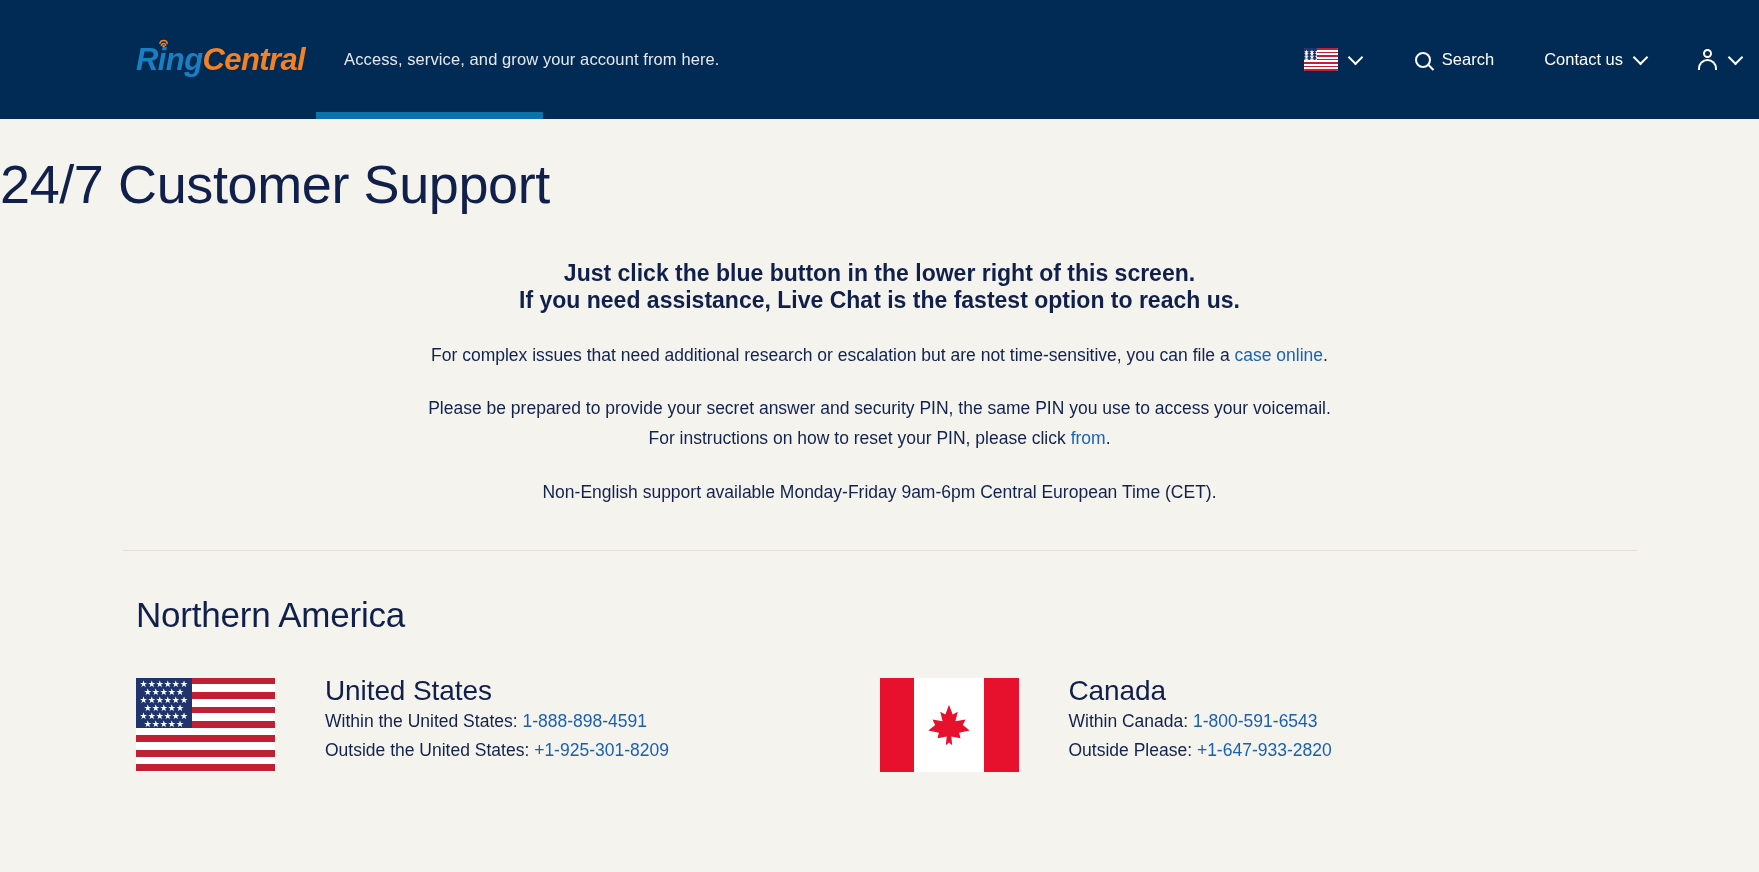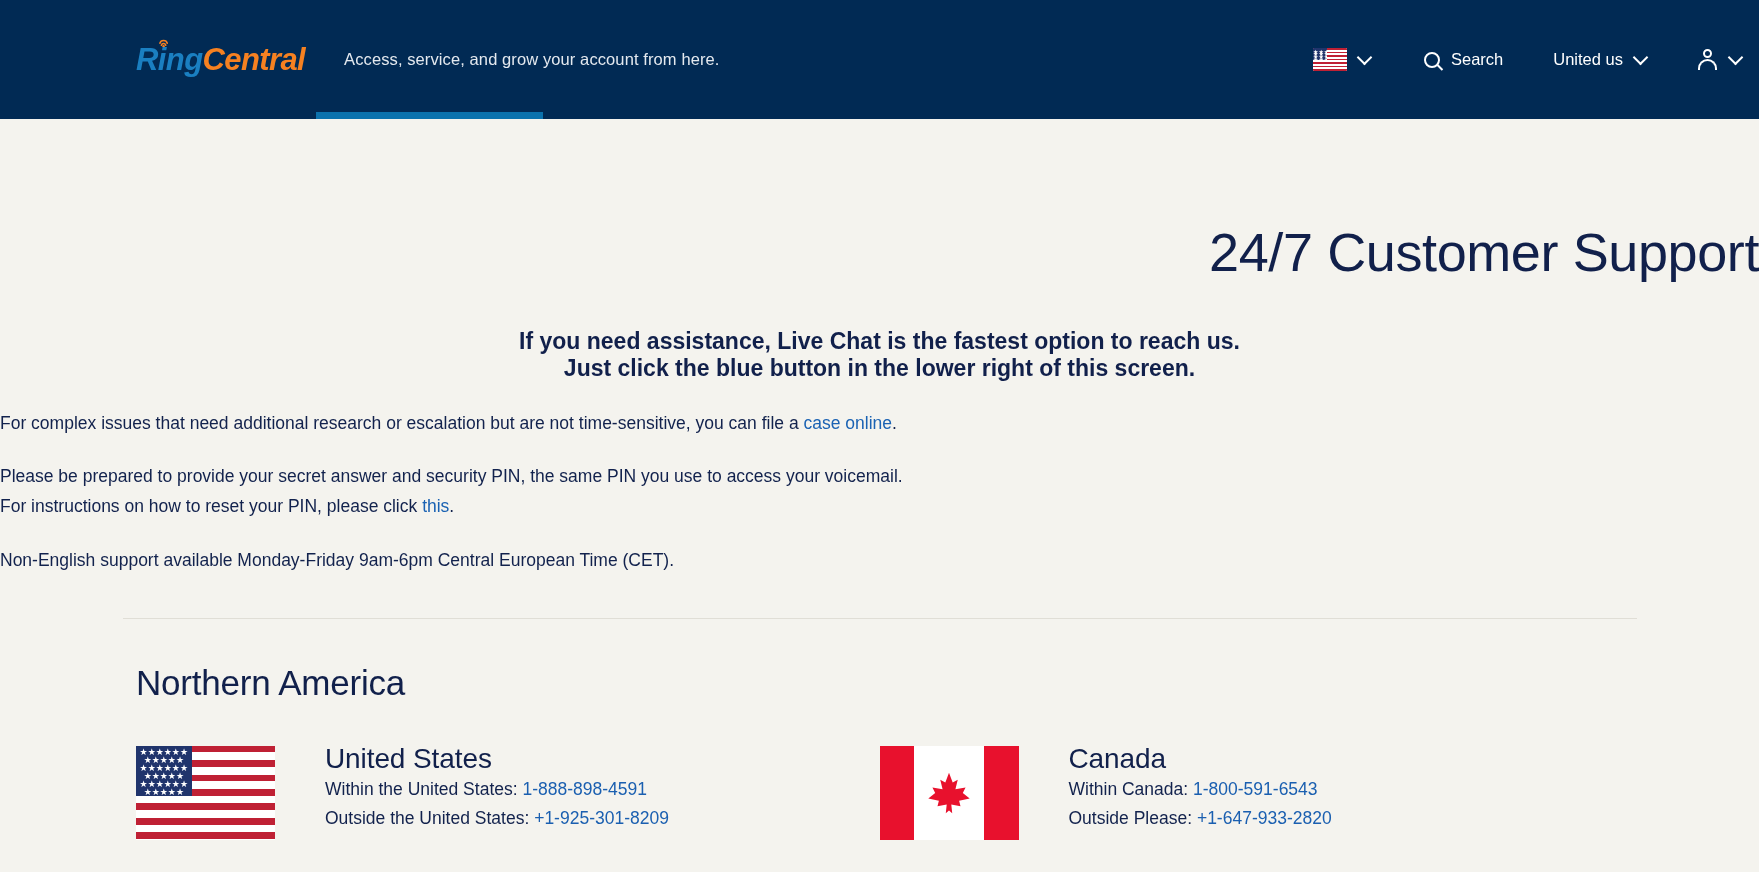--- a/index.html
+++ b/index.html
@@ -125,37 +125,37 @@
     left: 316px;
     bottom: 0;
     width: 227px;
     height: 7px;
     background: #0b72ad;
   }
 
   
   .main { width: 100%; }
   h1.page-title {
-    text-align: right;
+    text-align: left;
     color: #11204b;
     font-size: 54px;
     font-weight: 400;
     letter-spacing: -0.4px;
-    margin-top: 102px;
+    margin-top: 34px;
   }
   .lede {
     text-align: center;
     color: #11204b;
     font-size: 23px;
     font-weight: bold;
     line-height: 1.18;
     margin-top: 45px;
   }
   .para {
-    text-align: left;
+    text-align: center;
     color: #12224d;
     font-size: 17.5px;
     line-height: 1.72;
     margin-top: 26px;
   }
   .para.tight { margin-top: 23px; }
   a.link {
     color: #1a62b3;
     text-decoration: none;
   }
@@ -290,21 +290,21 @@
       </span>
       <span class="chev"></span>
     </div>
 
     <div class="nav-item gap-1">
       <span class="search-ico"></span>
       <span>Search</span>
     </div>
 
     <div class="nav-item gap-2">
-      <span>United us</span>
+      <span>Contact us</span>
       <span class="chev"></span>
     </div>
 
     <div class="nav-item gap-3">
       <span class="user-ico">
         <span class="head"></span>
           <span class="body"></span>
       </span>
       <span class="chev"></span>
     </div>
@@ -312,32 +312,32 @@
   </div>
 
   <div class="tab-indicator"></div>
 </div>
 
 <div class="main">
 
   <h1 class="page-title">24/7 Customer Support</h1>
 
   <div class="lede">
+    <div>Just click the blue button in the lower right of this screen.</div>
     <div>If you need assistance, Live Chat is the fastest option to reach us.</div>
-    <div>Just click the blue button in the lower right of this screen.</div>
   </div>
 
   <div class="para">
     <span>For complex issues that need additional research or escalation but are not time-sensitive, you can file a </span><a class="link" href="#">case online</a><span>.</span>
   </div>
 
   <div class="para tight">
     <div>Please be prepared to provide your secret answer and security PIN, the same PIN you use to access your voicemail.</div>
     <div>
-      <span>For instructions on how to reset your PIN, please click </span><a class="link" href="#">this</a><span>.</span>
+      <span>For instructions on how to reset your PIN, please click </span><a class="link" href="#">from</a><span>.</span>
     </div>
   </div>
 
   <div class="para tight">Non-English support available Monday-Friday 9am-6pm Central European Time (CET).</div>
 
   <div class="divider"></div>
 
   <div class="region-wrap">
     <h2 class="region-title">Northern America</h2>
 

